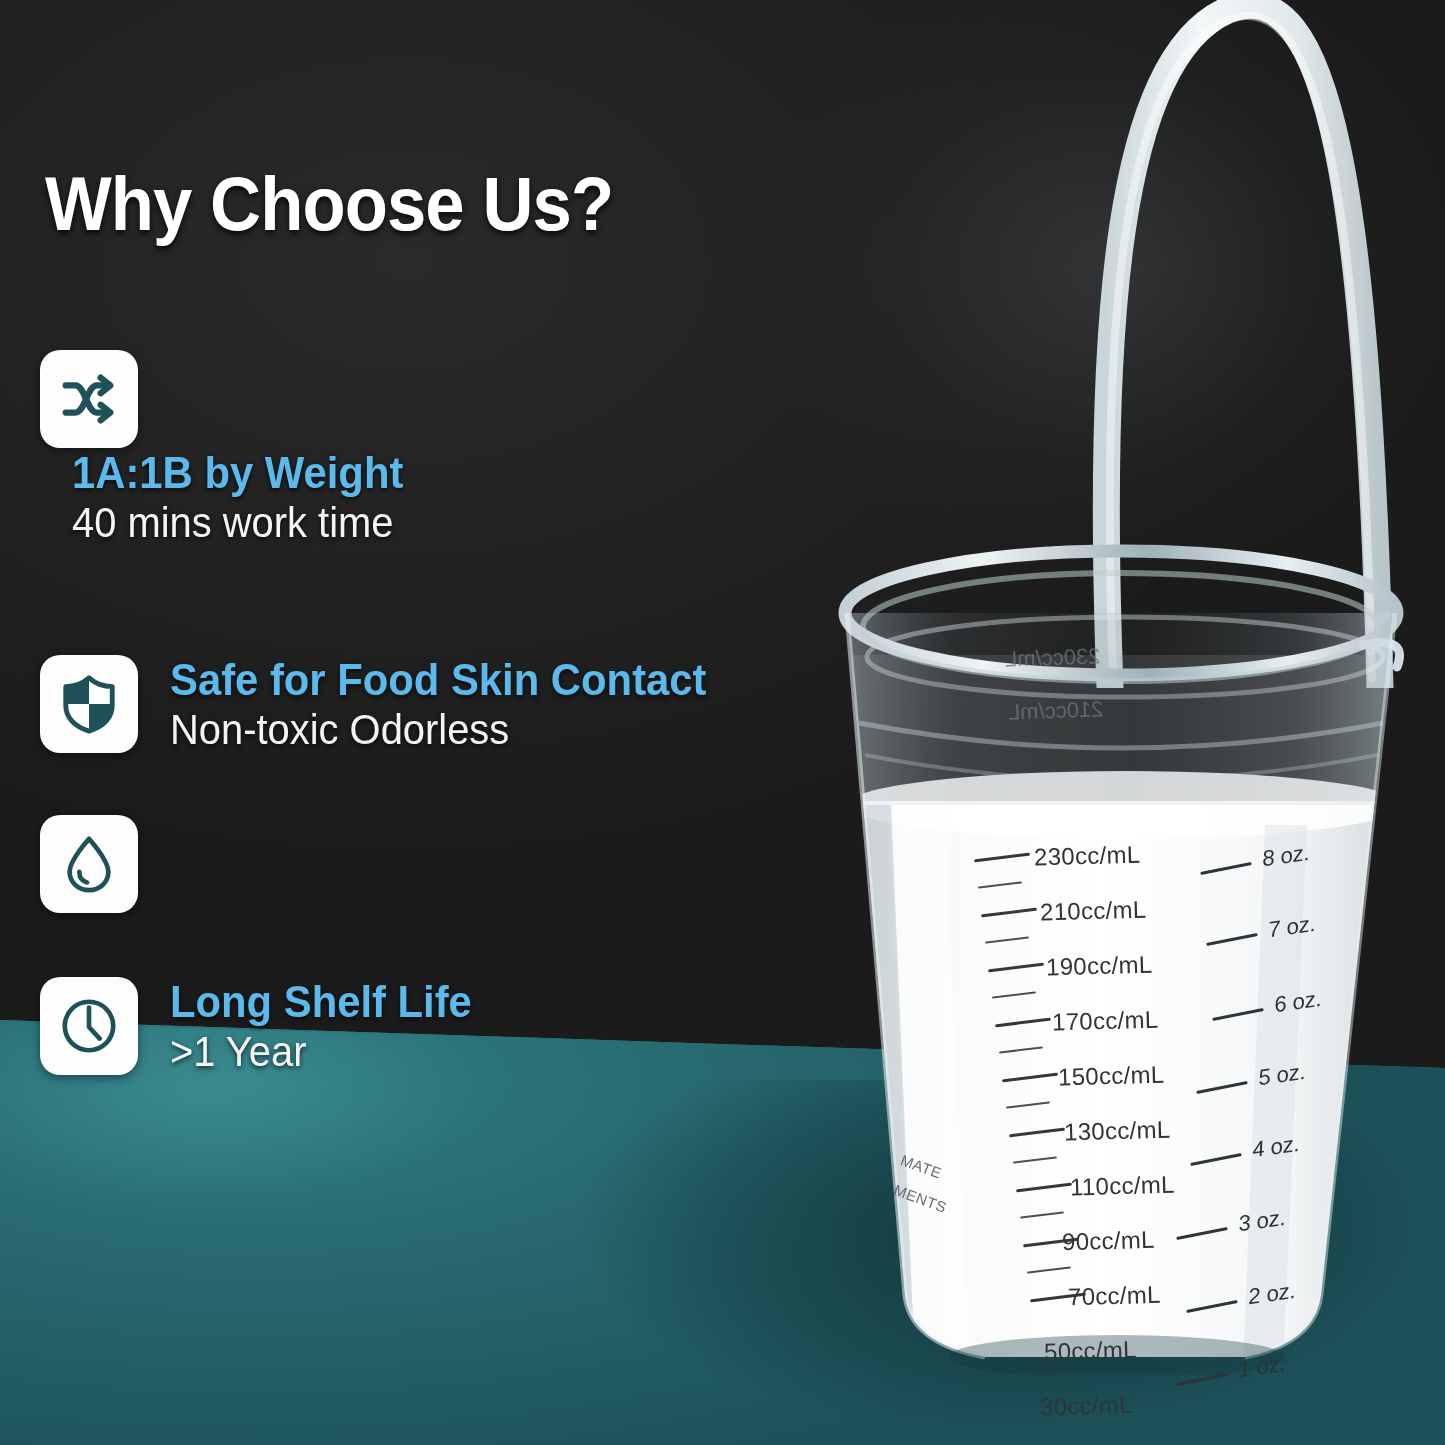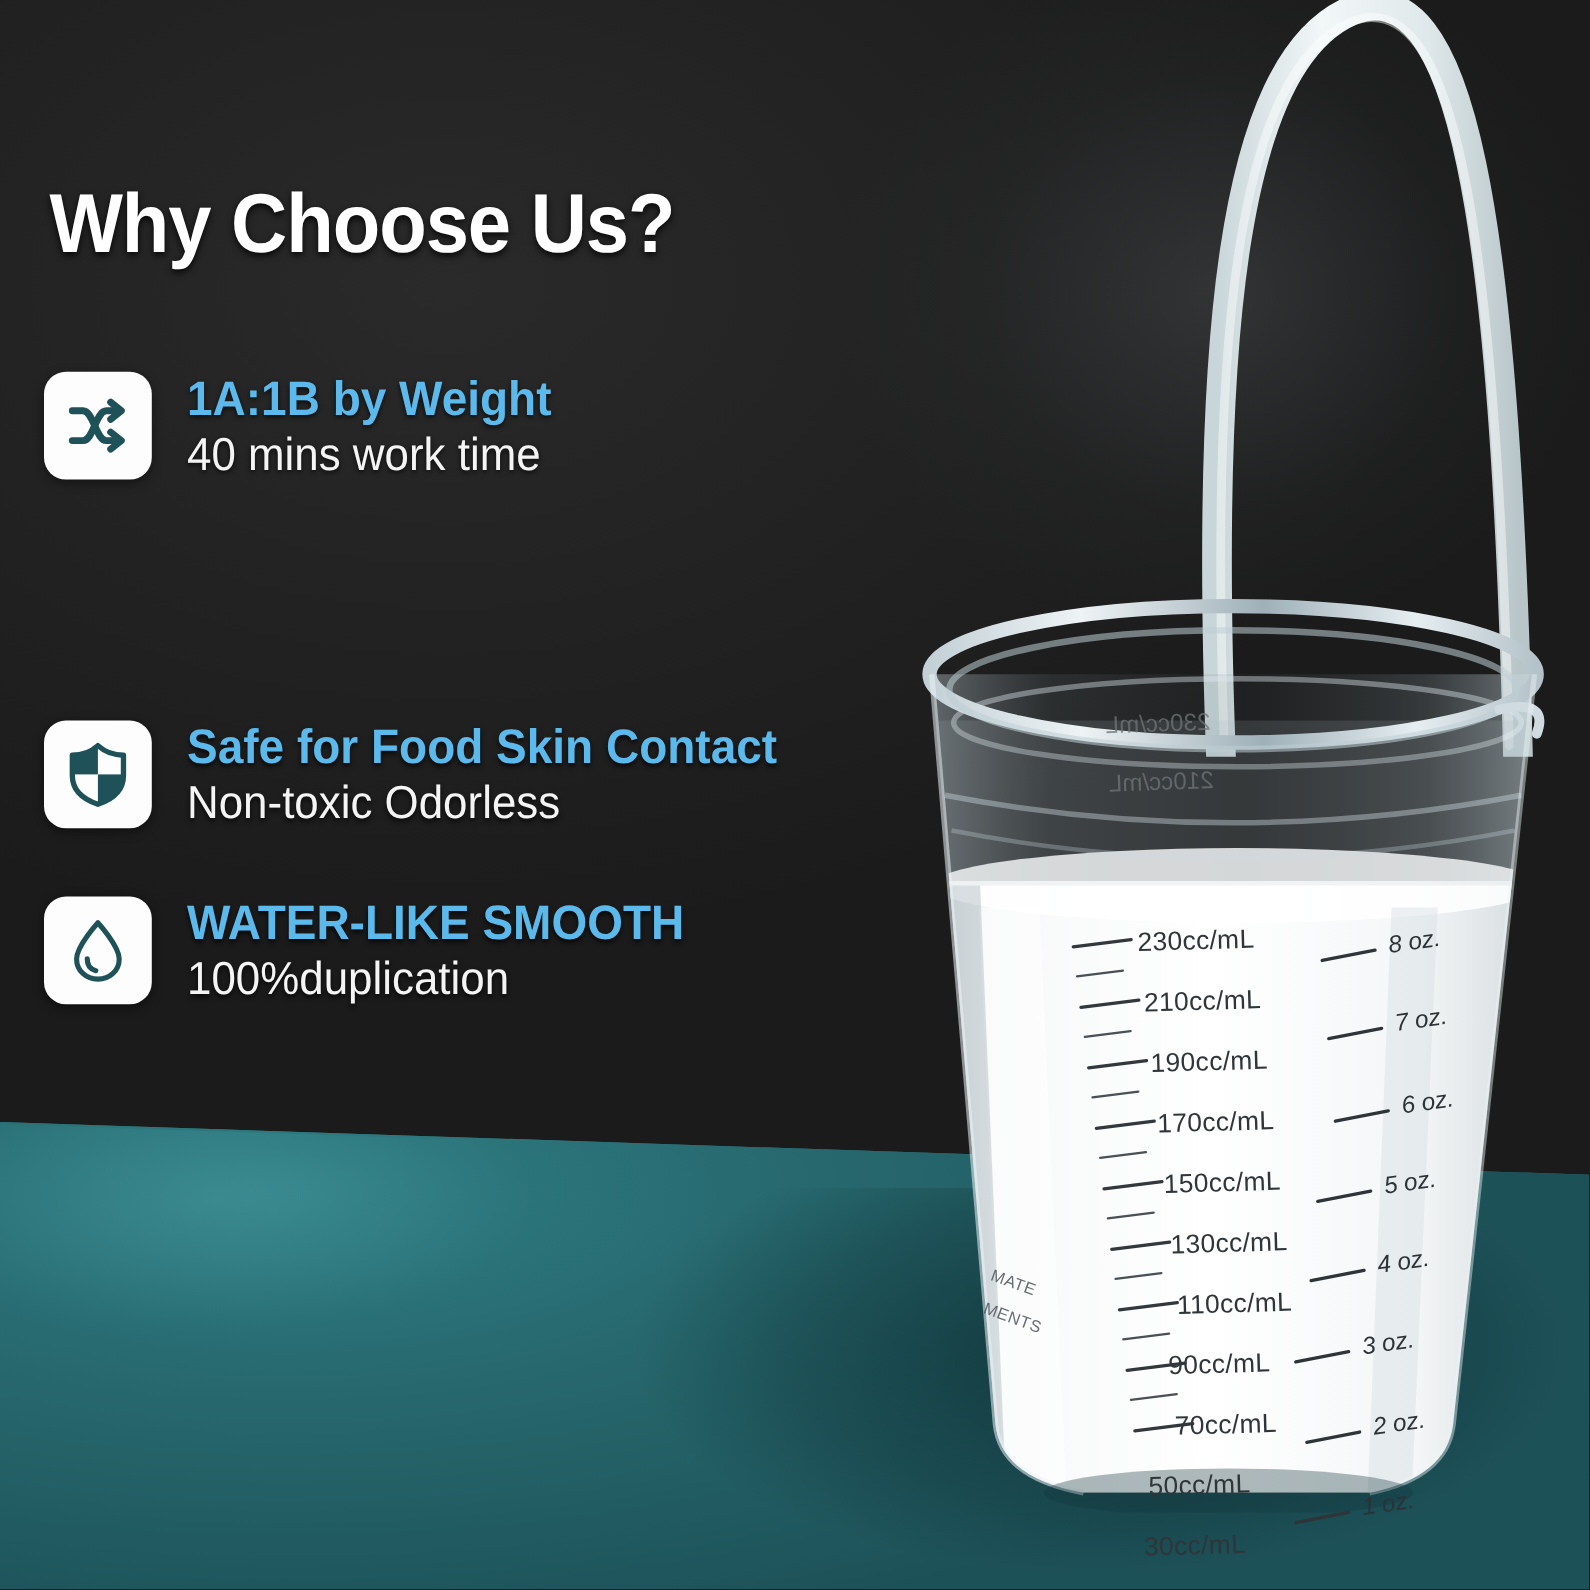--- a/index.html
+++ b/index.html
@@ -233,21 +233,21 @@
   <div class="oz" style="left:1268px;top:914px;">7 oz.</div>
   <div class="oz" style="left:1274px;top:989px;">6 oz.</div>
   <div class="oz" style="left:1258px;top:1062px;">5 oz.</div>
   <div class="oz" style="left:1252px;top:1134px;">4 oz.</div>
   <div class="oz" style="left:1238px;top:1208px;">3 oz.</div>
   <div class="oz" style="left:1248px;top:1281px;">2 oz.</div>
   <div class="oz" style="left:1238px;top:1354px;">1 oz.</div>
 
   <div class="headline">Why Choose Us?</div>
 
-  <div class="feature" style="top:338px;">
+  <div class="feature" style="top:350px;flex-direction:column;">
     <div class="tile">
       <svg viewBox="0 0 64 64">
         <g fill="none" stroke="#1f5258" stroke-width="6.5" stroke-linecap="round" stroke-linejoin="round">
           <path d="M8 18 h10 c10 0 12 28 22 28 h12"></path>
           <path d="M8 46 h10 c10 0 12 -28 22 -28 h12"></path>
           <polyline points="44,10 54,18 44,26"></polyline>
           <polyline points="44,38 54,46 44,54"></polyline>
         </g>
       </svg>
     </div>
@@ -281,20 +281,30 @@
 
   <div class="feature" style="top:815px;">
     <div class="tile">
       <svg viewBox="0 0 64 64">
         <g fill="none" stroke="#1f5258" stroke-width="4.8" stroke-linecap="round" stroke-linejoin="round">
           <path d="M32 6 C32 6 12 28 12 40 C12 51 21 59 32 59 C43 59 52 51 52 40 C52 28 32 6 32 6 Z"></path>
           <path d="M22 40 C22 47 26 50 30 51"></path>
         </g>
       </svg>
     </div>
+  </div>
+
+  <div class="feature" style="top:977px;">
+    <div class="tile">
+      <svg viewBox="0 0 64 64">
+        <g fill="none" stroke="#1f5258" stroke-width="4.8" stroke-linecap="round" stroke-linejoin="round">
+          <circle cx="32" cy="32" r="25"></circle>
+          <path d="M32 13 L32 33 L43 45"></path>
+        </g>
+      </svg>
+    </div>
     <div class="ftext">
-      <div class="ftitle">WATER-LIKE SMOOTH</div>
-      <div class="fsub">100%duplication</div>
+      <div class="ftitle">Long Shelf Life</div>
+      <div class="fsub">&gt;1 Year</div>
     </div>
   </div>
 
-
 </div>
 
 </body></html>

